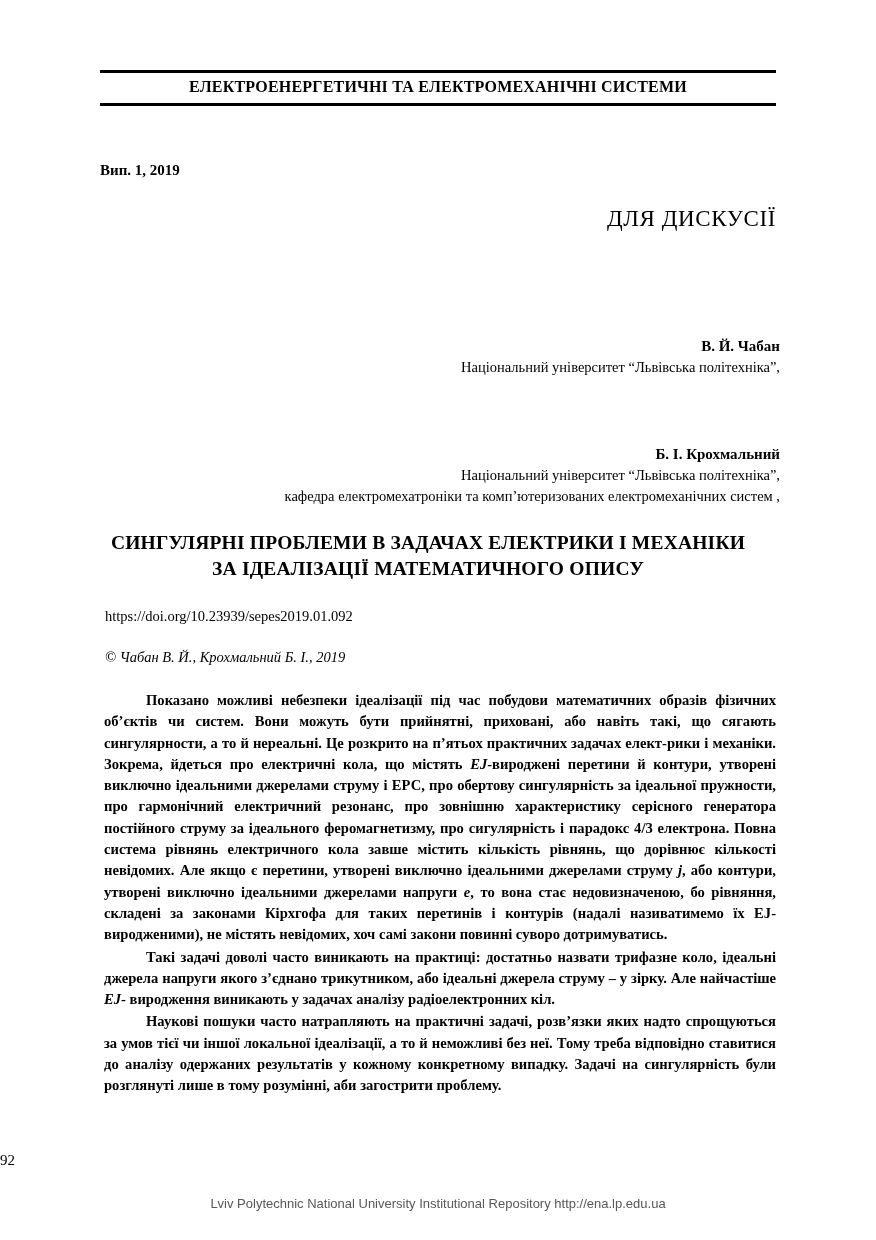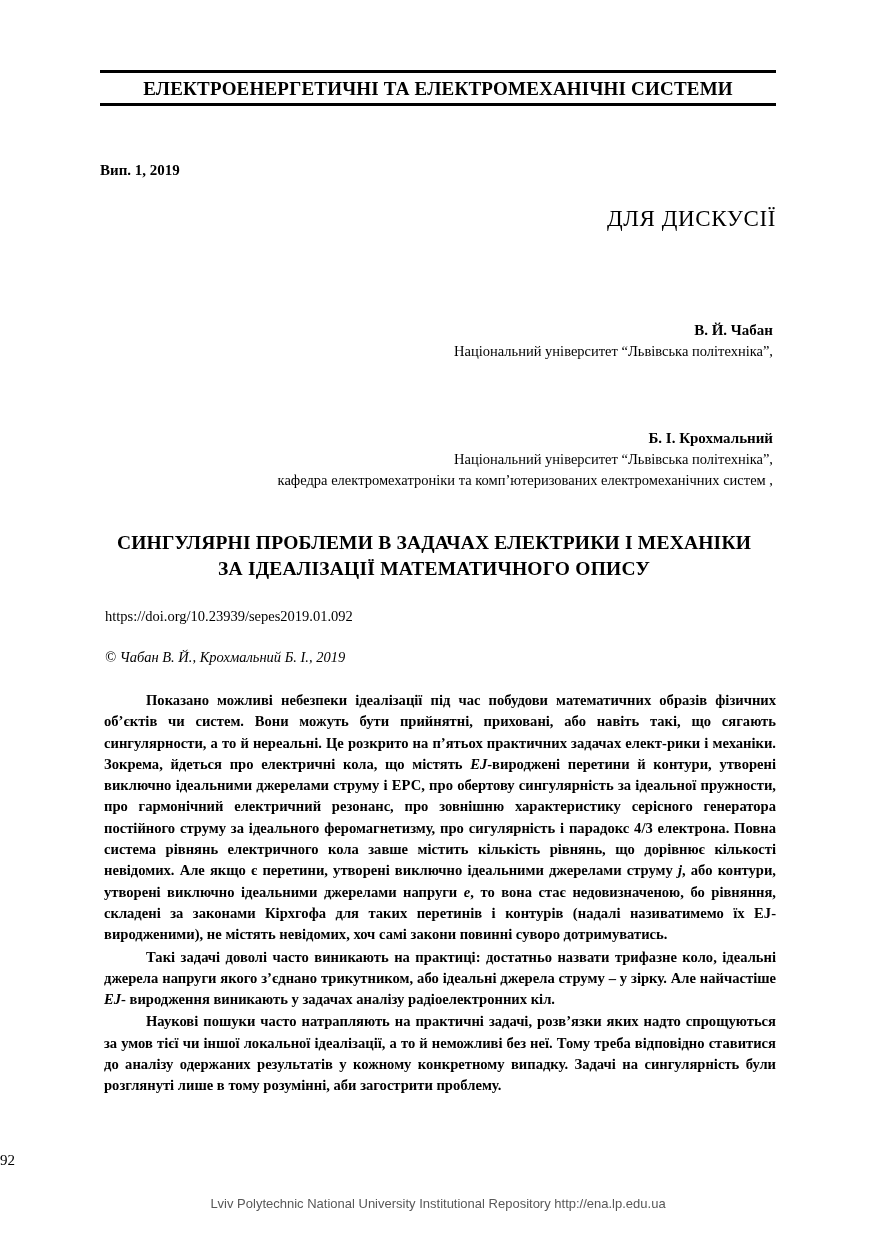--- a/index.html
+++ b/index.html
@@ -25,21 +25,21 @@
 
   
   .running-head {
     position: absolute;
     left: 100px;
     top: 78px;
     width: 676px;
     text-align: center;
     font-family: "Liberation Serif", serif;
     font-weight: bold;
-    font-size: 19px;
+    font-size: 16px;
     letter-spacing: 0.2px;
   }
   .rule {
     position: absolute;
     left: 100px;
     width: 676px;
     height: 3px;
     background: #000;
   }
   .rule-top { top: 70px; }
@@ -74,40 +74,41 @@
     top: 283px;
     width: 676px;
     text-align: right;
     font-weight: bold;
     font-size: 15.5px;
   }
 
   
   .author-block {
     position: absolute;
-    left: 97px;
+    left: 104px;
     width: 676px;
     text-align: right;
     font-size: 14.5px;
     line-height: 1.42;
+    margin-top: 16px;
   }
   .author-block .name {
     font-weight: bold;
     font-size: 15px;
   }
   .author-block .affil {
     font-weight: normal;
   }
   #author1 { top: 320px; }
   #author2 { top: 428px; }
 
   
   .article-title {
     position: absolute;
-    left: 96px;
+    left: 90px;
     top: 530px;
     width: 676px;
     text-align: center;
     font-weight: bold;
     font-size: 19.5px;
     line-height: 1.35;
     letter-spacing: 0.2px;
   }
 
   

